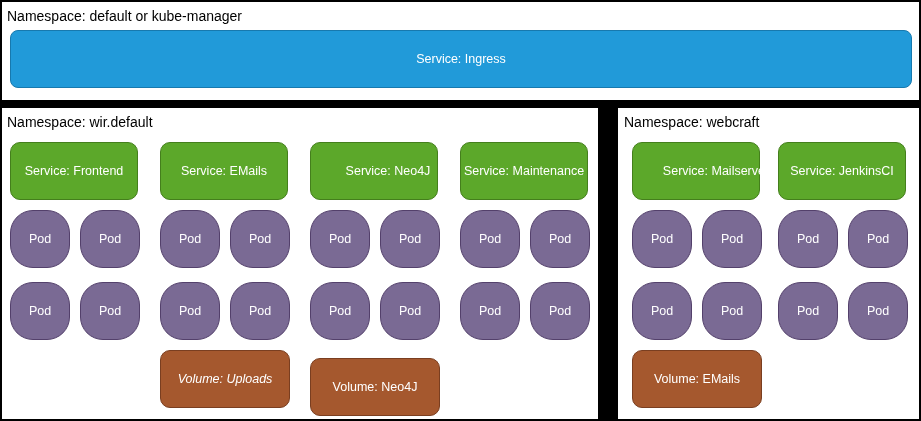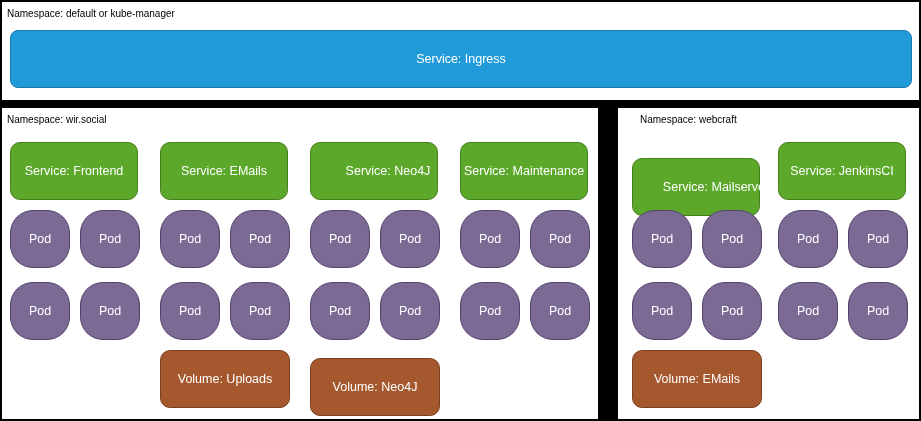--- a/index.html
+++ b/index.html
@@ -15,21 +15,21 @@
     position: absolute;
     background: var(--panel_bg, #fff);
   }
   .panel-top   { left: 2px;   top: 2px;   width: 917px; height: 98px; }
   .panel-left  { left: 2px;   top: 108px; width: 596px; height: 311px; }
   .panel-right { left: 618px; top: 108px; width: 301px; height: 311px; }
   .ns-label {
     position: absolute;
     left: 5px;
     top: 6px;
-    font-size: 10px;
+    font-size: 14px;
     color: var(--label_text, #000);
     white-space: nowrap;
   }
   .box {
     position: absolute;
     height: 58px;
     box-sizing: border-box;
     display: flex;
     align-items: center;
     justify-content: center;
@@ -66,51 +66,51 @@
 <div class="stage">
 
   <section class="panel panel-top">
     <div class="ns-label">Namespace: default or kube-manager</div>
     <div class="box box-ingress">
       <span>Service: Ingress</span>
     </div>
   </section>
 
   <section class="panel panel-left">
-    <div class="ns-label">Namespace: wir.social</div>
+    <div class="ns-label">Namespace: wir.default</div>
     <div>
         <div class="box box-service" style="left: 8px; top: 34px;">Service: Frontend</div>
         <div class="box box-pod" style="left: 8px; top: 102px;">Pod</div>
         <div class="box box-pod" style="left: 78px; top: 102px;">Pod</div>
         <div class="box box-pod" style="left: 8px; top: 174px;">Pod</div>
         <div class="box box-pod" style="left: 78px; top: 174px;">Pod</div>
         <div class="box box-service" style="left: 158px; top: 34px;">Service: EMails</div>
         <div class="box box-pod" style="left: 158px; top: 102px;">Pod</div>
         <div class="box box-pod" style="left: 228px; top: 102px;">Pod</div>
         <div class="box box-pod" style="left: 158px; top: 174px;">Pod</div>
         <div class="box box-pod" style="left: 228px; top: 174px;">Pod</div>
-        <div class="box box-volume" style="left: 158px; top: 242px;">Volume: Uploads</div>
+        <div class="box box-volume" style="left: 158px; top: 242px; font-style: italic;">Volume: Uploads</div>
         <div class="box box-service" style="left: 308px; top: 34px; padding-left: 28px;">Service: Neo4J</div>
         <div class="box box-pod" style="left: 308px; top: 102px;">Pod</div>
         <div class="box box-pod" style="left: 378px; top: 102px;">Pod</div>
         <div class="box box-pod" style="left: 308px; top: 174px;">Pod</div>
         <div class="box box-pod" style="left: 378px; top: 174px;">Pod</div>
         <div class="box box-volume" style="left: 308px; top: 250px;">Volume: Neo4J</div>
         <div class="box box-service" style="left: 458px; top: 34px;">Service: Maintenance</div>
         <div class="box box-pod" style="left: 458px; top: 102px;">Pod</div>
         <div class="box box-pod" style="left: 528px; top: 102px;">Pod</div>
         <div class="box box-pod" style="left: 458px; top: 174px;">Pod</div>
         <div class="box box-pod" style="left: 528px; top: 174px;">Pod</div>
       </div>
   </section>
 
   <section class="panel panel-right">
-    <div class="ns-label" style="left:22px;">Namespace: webcraft</div>
+    <div class="ns-label" style="left:6px;">Namespace: webcraft</div>
     <div>
-        <div class="box box-service" style="left: 14px; top: 50px; padding-left: 40px;">Service: Mailserver</div>
+        <div class="box box-service" style="left: 14px; top: 34px; padding-left: 40px;">Service: Mailserver</div>
         <div class="box box-pod" style="left: 14px; top: 102px;">Pod</div>
         <div class="box box-pod" style="left: 84px; top: 102px;">Pod</div>
         <div class="box box-pod" style="left: 14px; top: 174px;">Pod</div>
         <div class="box box-pod" style="left: 84px; top: 174px;">Pod</div>
         <div class="box box-volume" style="left: 14px; top: 242px;">Volume: EMails</div>
         <div class="box box-service" style="left: 160px; top: 34px;">Service: JenkinsCI</div>
         <div class="box box-pod" style="left: 160px; top: 102px;">Pod</div>
         <div class="box box-pod" style="left: 230px; top: 102px;">Pod</div>
         <div class="box box-pod" style="left: 160px; top: 174px;">Pod</div>
         <div class="box box-pod" style="left: 230px; top: 174px;">Pod</div>

